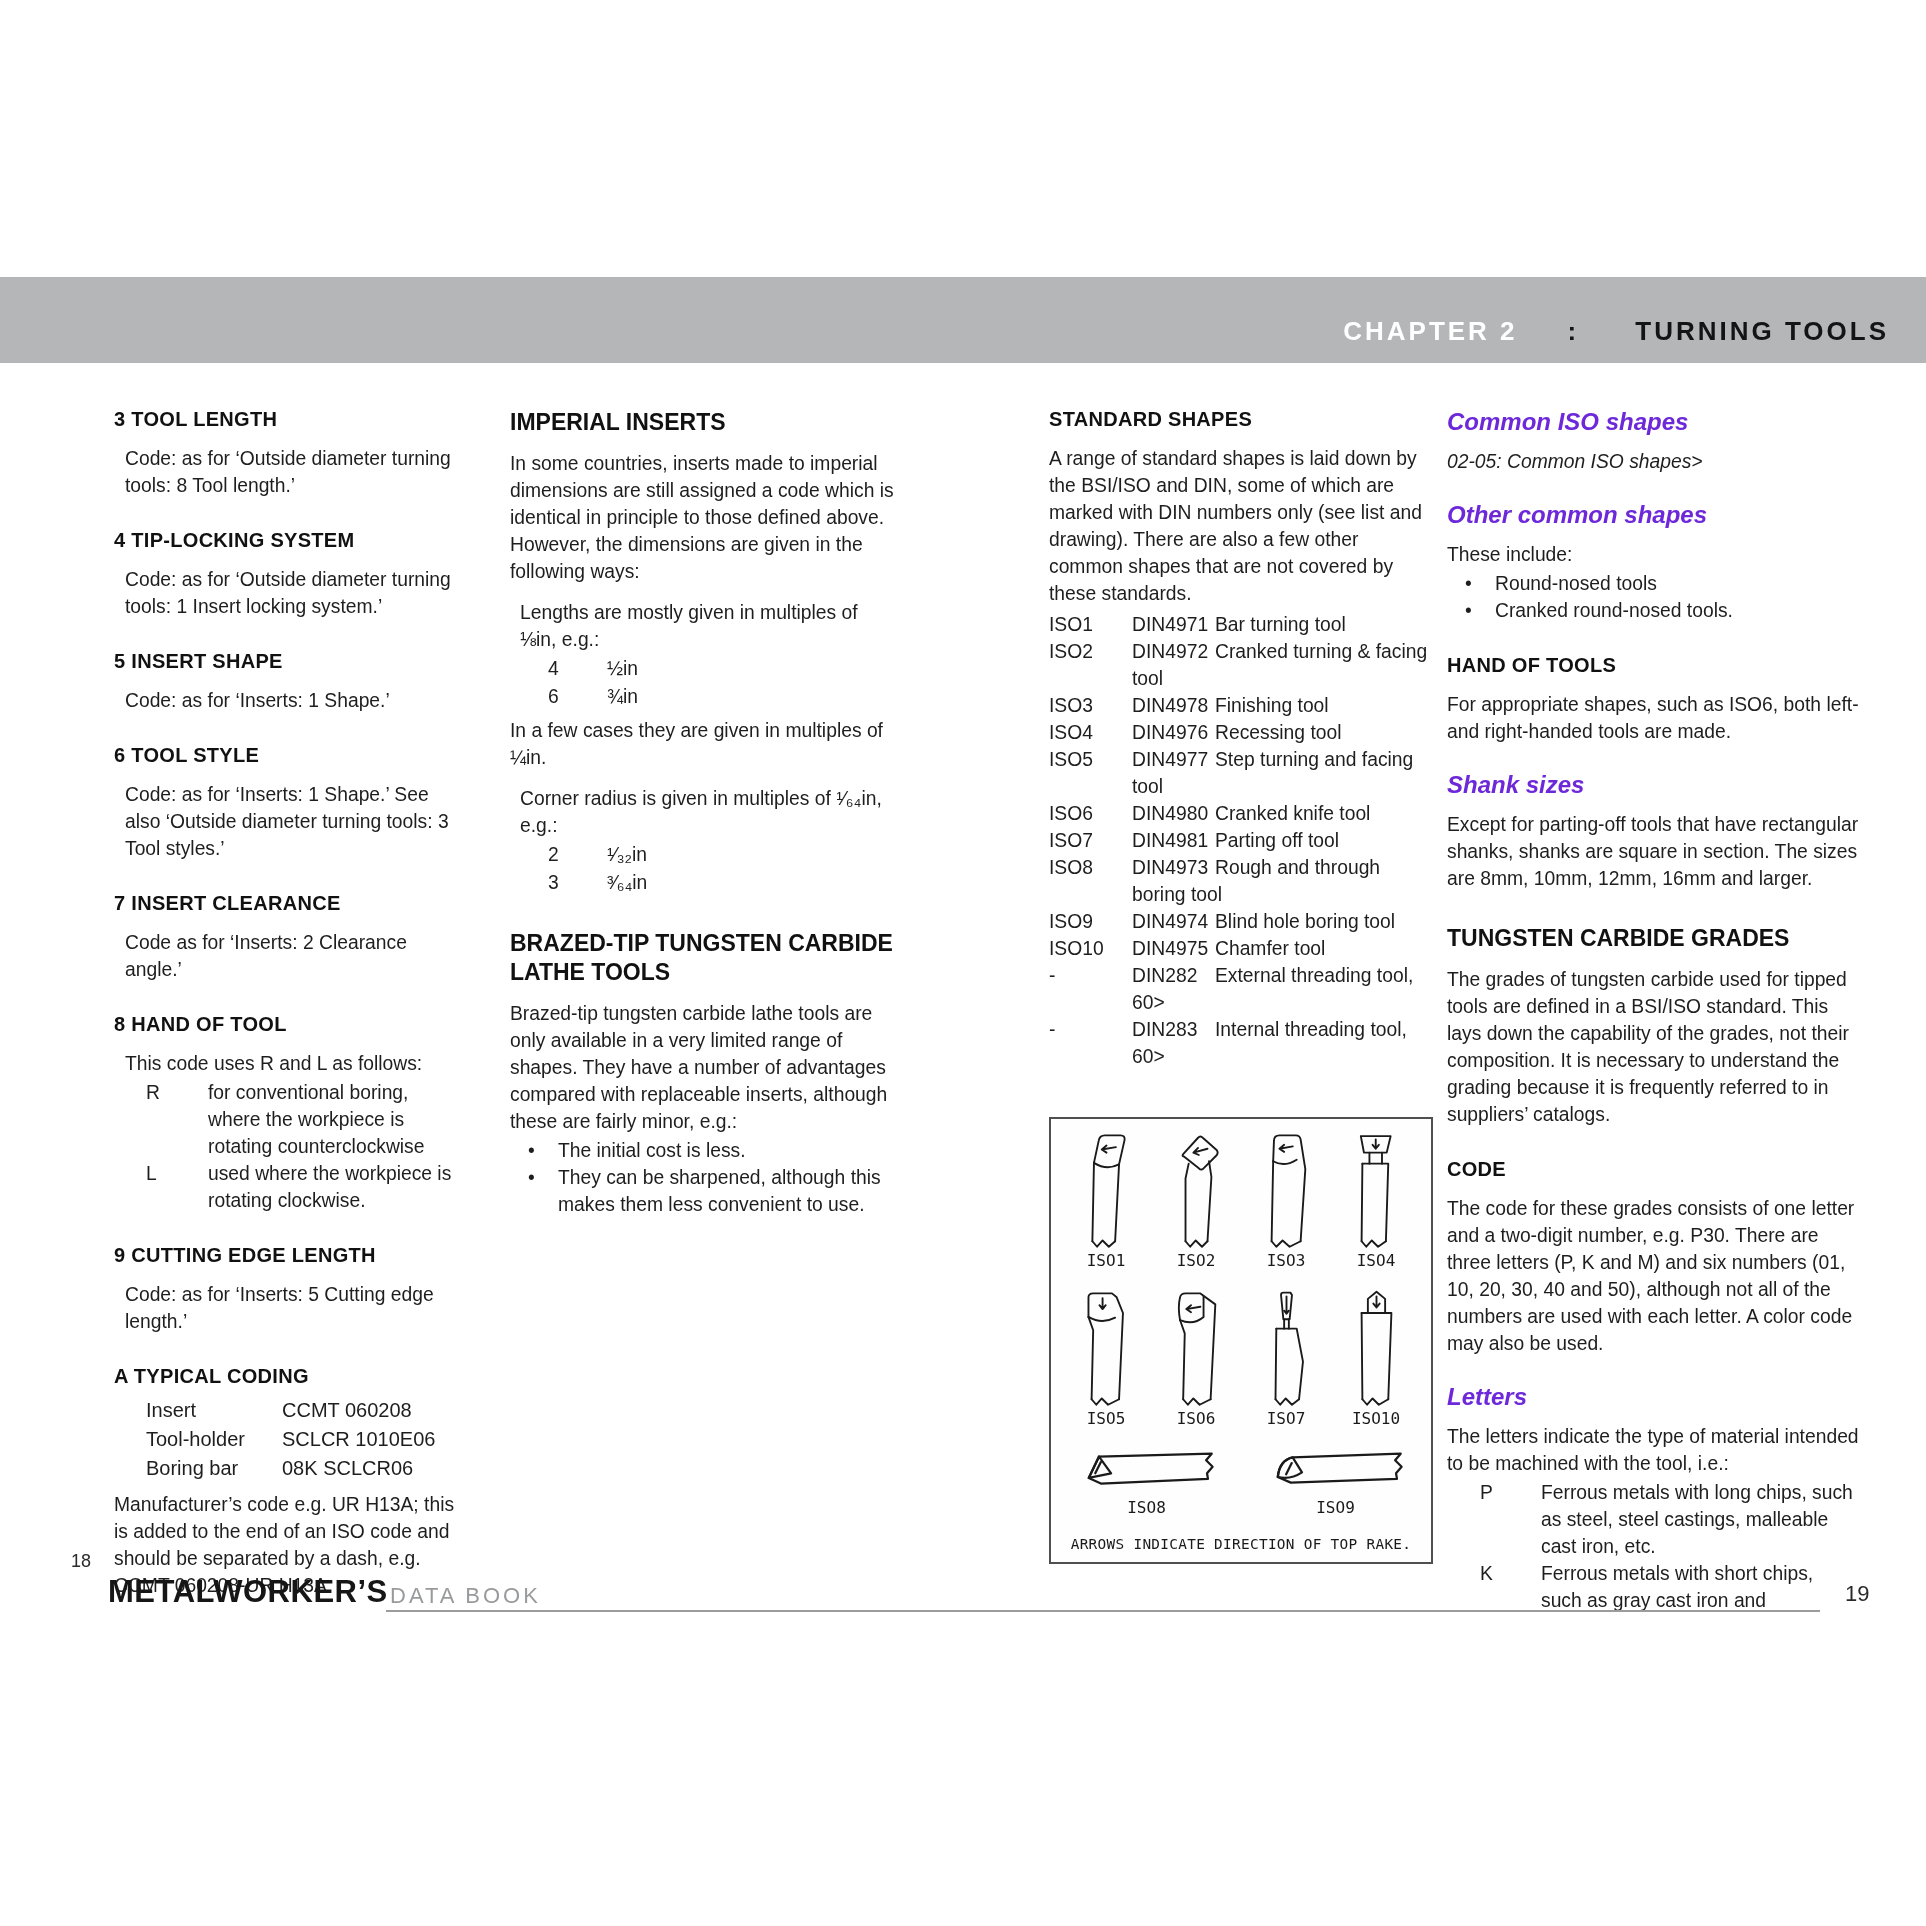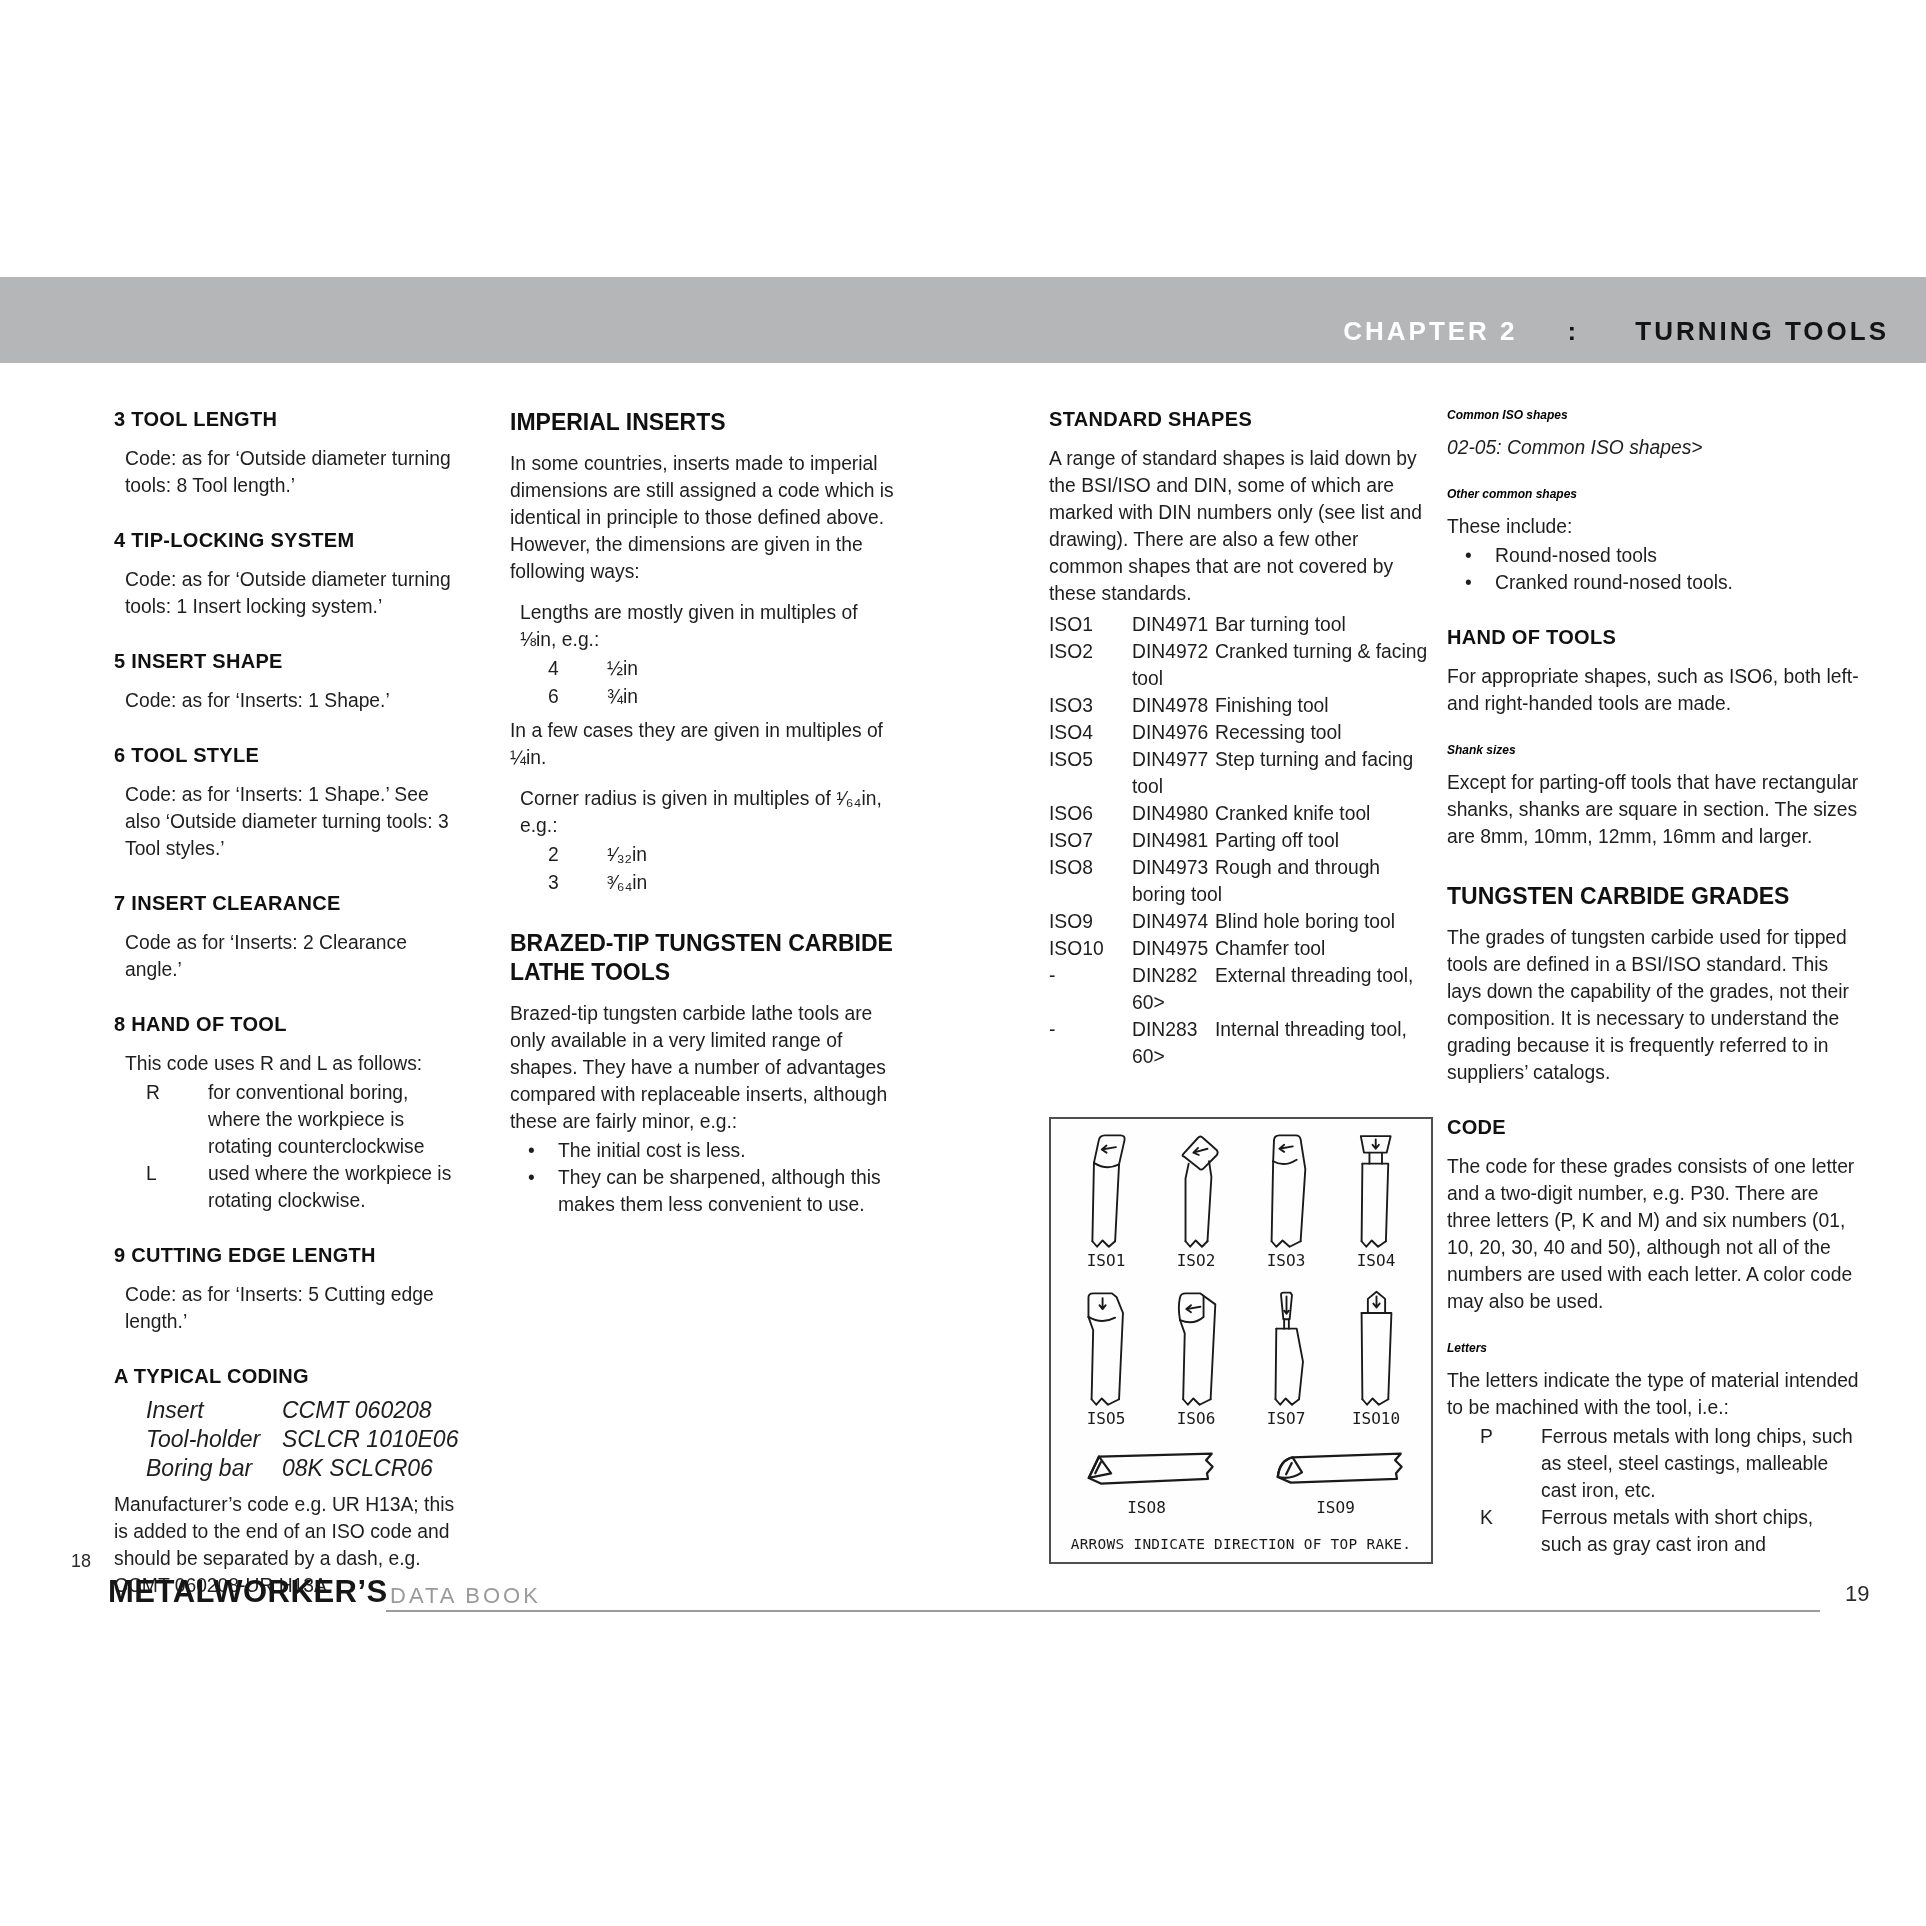--- a/index.html
+++ b/index.html
@@ -12,33 +12,33 @@
   .band .chapter{color:#ffffff;font-weight:bold;font-size:26px;letter-spacing:3px;}
   .band .sep{color:#141414;font-weight:bold;font-size:26px;letter-spacing:3px;margin:0 8px 0 2px;}
   .band .title{color:#141414;font-weight:bold;font-size:26px;letter-spacing:3px;}
   
   .col{position:absolute;top:408px;}
   #col1{left:114px;width:352px;}
   #col2{left:510px;width:384px;}
   #col3{left:1049px;width:384px;}
   #col4{left:1447px;width:412px;}
   .subhead{font-weight:bold;font-size:20px;color:#111;letter-spacing:0.3px;margin:30px 0 14px 0;}
-  .itahead{font-weight:bold;font-style:italic;font-size:12px;color:#000000;margin:26px 0 12px 0;}
+  .itahead{font-weight:bold;font-style:italic;font-size:24px;color:#6d28d9;margin:26px 0 12px 0;}
   .bighead{font-weight:bold;font-size:23px;line-height:29px;color:#111;margin:32px 0 13px 0;}
   .first{margin-top:0;}
   .body{font-size:19.3px;line-height:27px;margin:0 0 10px 0;}
   .ind{padding-left:11px;}
   .ind2{padding-left:10px;margin-top:14px;}
   .ita{font-style:italic;}
   
   .kvrow{position:relative;padding-left:94px;font-size:19.3px;line-height:27px;}
   .kvrow .k{position:absolute;left:32px;}
   .kvrow4{position:relative;padding-left:94px;font-size:19.3px;line-height:27px;}
   .kvrow4 .k{position:absolute;left:33px;}
-  .coderow{position:relative;padding-left:168px;font-size:23px;line-height:29px;font-style:italic;}
+  .coderow{position:relative;padding-left:168px;font-size:20px;line-height:29px;}
   .coderow .k{position:absolute;left:32px;}
   .pair{position:relative;padding-left:97px;font-size:19.3px;line-height:28px;}
   .pair .k{position:absolute;left:38px;}
   .note{margin-top:8px;}
   
   .bullet{position:relative;padding-left:48px;font-size:19.3px;line-height:27px;}
   .bullet::before{content:"\2022";position:absolute;left:18px;}
   
   .isorow{position:relative;padding-left:83px;font-size:19.3px;line-height:27px;}
   .isorow .iso{position:absolute;left:0;}

